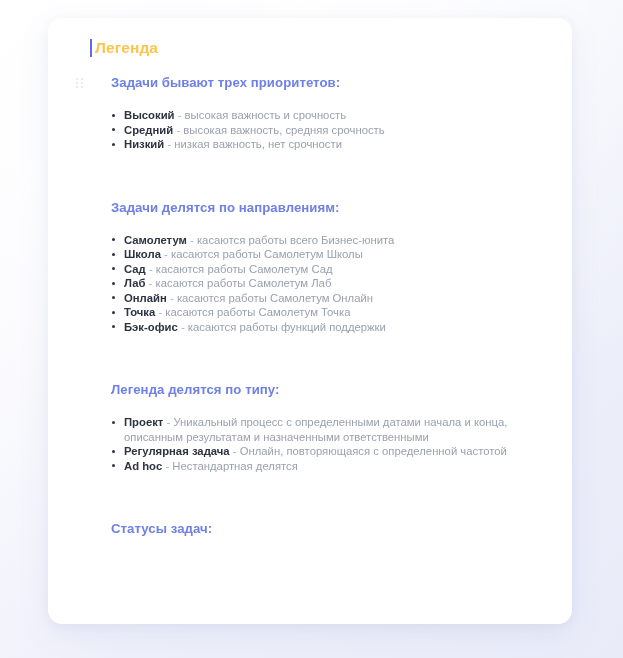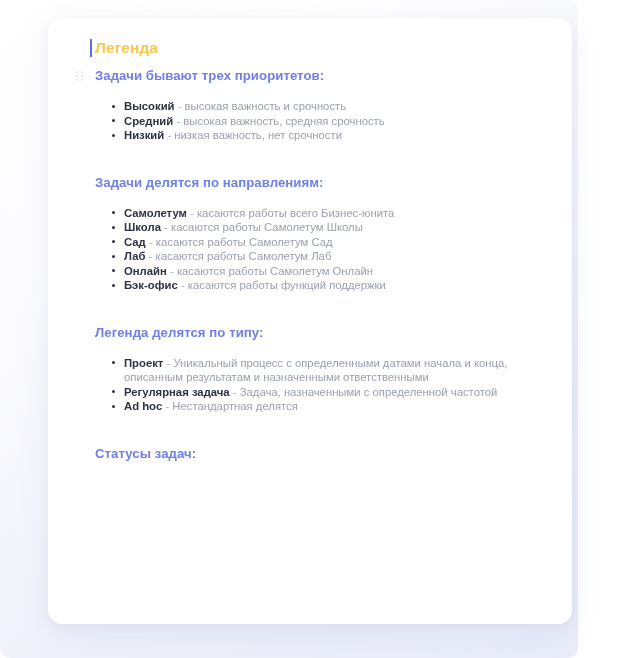--- a/index.html
+++ b/index.html
@@ -11,25 +11,24 @@
     height: 658px;
     overflow: hidden;
     background: #ffffff;
     font-family: "Liberation Sans", "DejaVu Sans", sans-serif;
     -webkit-font-smoothing: antialiased;
   }
 
   
   #page-root {
     position: relative;
-    width: 578px;
+    width: 623px;
     height: 658px;
     background:
       linear-gradient(135deg, #ffffff 0%, #fbfbfe 28%, #eef0fa 60%, #e9ecf8 100%);
-    border-radius: 10px;
   }
 
   
   #page-root::before {
     content: "";
     position: absolute;
     inset: 0;
     background:
       radial-gradient(120% 90% at 50% 0%, rgba(255,255,255,0.92) 0%, rgba(255,255,255,0.35) 45%, rgba(255,255,255,0) 72%);
     pointer-events: none;
@@ -75,21 +74,21 @@
     height: 18px;
     background: #5b6ee8;
   }
 
   .h-blue {
     font-size: 13.2px;
     font-weight: bold;
     color: #6f80e6;
     line-height: 18px;
     letter-spacing: 0.05px;
-    margin: 0;
+    margin: 16px;
     padding-left: 3px;
   }
 
   
   .block {
     position: relative;
   }
   .drag-handle {
     position: absolute;
     left: -16px;
@@ -222,20 +221,26 @@
             <span class="desc">касаются работы Самолетум Лаб</span>
           </li>
           <li>
             <span class="bullet"></span>
             <span class="term">Онлайн</span>
             <span class="dash">-</span>
             <span class="desc">касаются работы Самолетум Онлайн</span>
           </li>
           <li>
             <span class="bullet"></span>
+            <span class="term">Точка</span>
+            <span class="dash">-</span>
+            <span class="desc">касаются работы Самолетум Точка</span>
+          </li>
+          <li>
+            <span class="bullet"></span>
             <span class="term">Бэк-офис</span>
             <span class="dash">-</span>
             <span class="desc">касаются работы функций поддержки</span>
           </li>
         </ul>
       </section>
 
       <div class="gap-xl"></div>
 
       <section class="block">
@@ -244,21 +249,21 @@
           <li>
             <span class="bullet"></span>
             <span class="term">Проект</span>
             <span class="dash">-</span>
             <span class="desc wrapline">Уникальный процесс с определенными датами начала и конца, описанным результатам и назначенными ответственными</span>
           </li>
           <li>
             <span class="bullet"></span>
             <span class="term">Регулярная задача</span>
             <span class="dash">-</span>
-            <span class="desc">Задача, назначенными с определенной частотой</span>
+            <span class="desc">Онлайн, повторяющаяся с определенной частотой</span>
           </li>
           <li>
             <span class="bullet"></span>
             <span class="term">Ad hoc</span>
             <span class="dash">-</span>
             <span class="desc">Нестандартная делятся</span>
           </li>
         </ul>
       </section>
 

